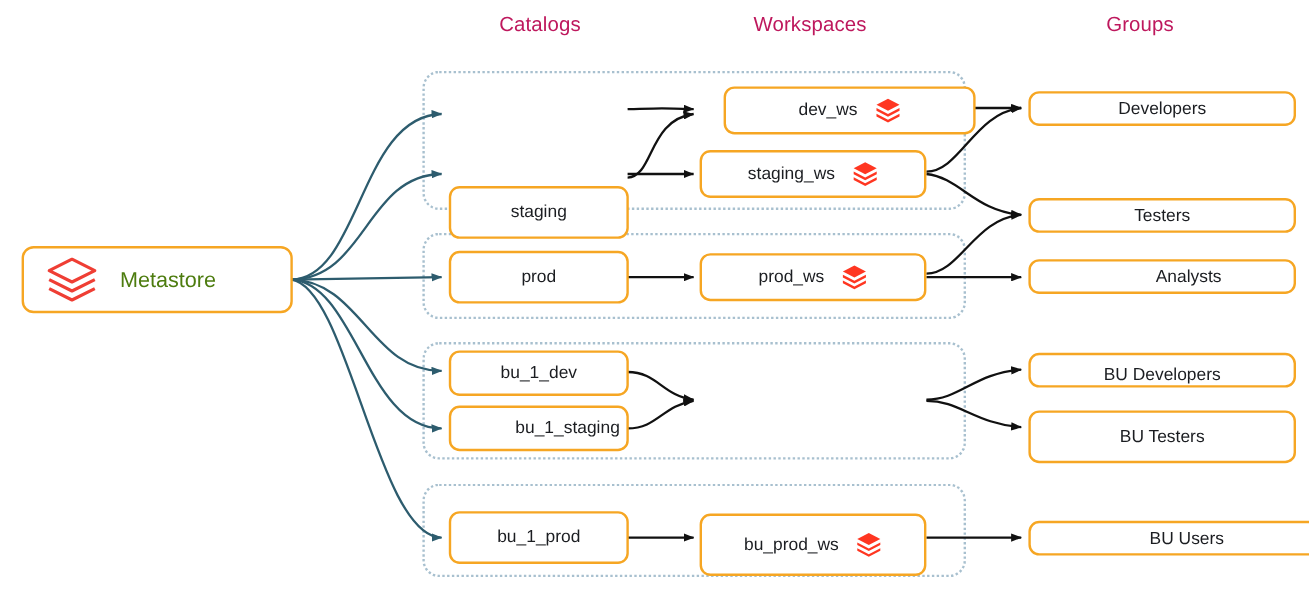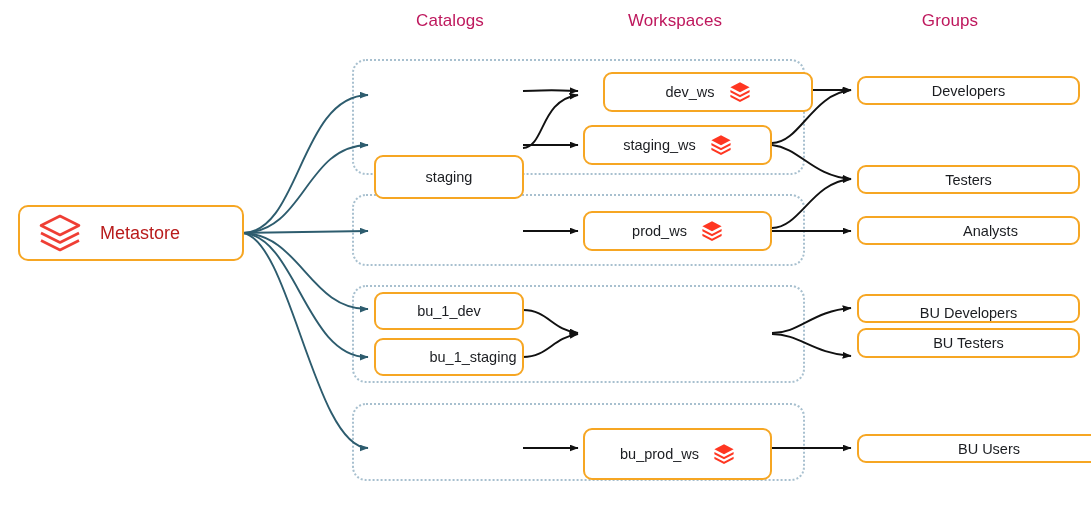--- a/index.html
+++ b/index.html
@@ -35,21 +35,21 @@
     font-size:14.5px;color:#1b1d21;white-space:nowrap;
   }
   .node .lbl{display:inline-block;}
 
   
   .metastore{
     position:absolute;box-sizing:border-box;
     border:2.5px solid #f6a623;border-radius:10px;background:#fff;
     display:flex;align-items:center;gap:18px;
     padding-left:18px;
-    font-size:18px;color:#b91c1c;
+    font-size:18px;color:#4d7c0f;
   }
 
   
   .ws-inner{
     display:flex;align-items:center;justify-content:center;
     gap:14px;width:100%;
   }
 
   
   .db-icon{display:inline-block;line-height:0;}
@@ -122,26 +122,32 @@
           <path d="M3,27.5 L22,37 L41,27.5"></path>
         </g>
       </svg>
     </span>
     <span class="lbl">Metastore</span>
   </div>
 
   <div class="node" style="left:374px;top:123px;width:150px;height:44px;margin-top:32px;">
     <span class="lbl">staging</span>
   </div>
+  <div class="node" style="left:374px;top:209px;width:150px;height:44px;">
+    <span class="lbl">prod</span>
+  </div>
   <div class="node" style="left:374px;top:292px;width:150px;height:38px;">
     <span class="lbl">bu_1_dev</span>
   </div>
   <div class="node" style="left:374px;top:338px;width:150px;height:38px;padding-left:48px;">
     <span class="lbl">bu_1_staging</span>
   </div>
+  <div class="node" style="left:374px;top:426px;width:150px;height:44px;">
+    <span class="lbl">bu_1_prod</span>
+  </div>
 
   <div class="node" style="left:583px;top:72px;width:210px;height:40px;margin-left:20px;">
     <span class="ws-inner">
       <span class="lbl">dev_ws</span>
       <span class="db-icon">
         <svg width="22" height="22" viewBox="0 0 22 22">
           <g fill="#ff3621">
             <path d="M11,1.2 L20.6,6.2 L11,11.2 L1.4,6.2 Z"></path>
             <path d="M1.4,9.0 L11,14.0 L20.6,9.0 L20.6,11.2 L11,16.2 L1.4,11.2 Z"></path>
             <path d="M1.4,13.8 L11,18.8 L20.6,13.8 L20.6,16.0 L11,21.0 L1.4,16.0 Z"></path>
@@ -202,20 +208,20 @@
   </div>
   <div class="node" style="left:857px;top:76px;width:223px;height:29px;">
     <span class="lbl">Developers</span>
   </div>
   <div class="node" style="left:857px;top:216px;width:223px;height:29px;padding-left:44px;">
     <span class="lbl">Analysts</span>
   </div>
   <div class="node" style="left:857px;top:294px;width:223px;height:29px;align-items:flex-end;">
     <span class="lbl">BU Developers</span>
   </div>
-  <div class="node" style="left:857px;top:328px;width:223px;height:30px;text-align:right;">
+  <div class="node" style="left:857px;top:342px;width:223px;height:44px;text-align:right;">
     <span class="lbl">BU Testers</span>
   </div>
   <div class="node" style="left:857px;top:434px;width:264px;height:29px;">
     <span class="lbl">BU Users</span>
   </div>
 
 </div>
 
 </body></html>

